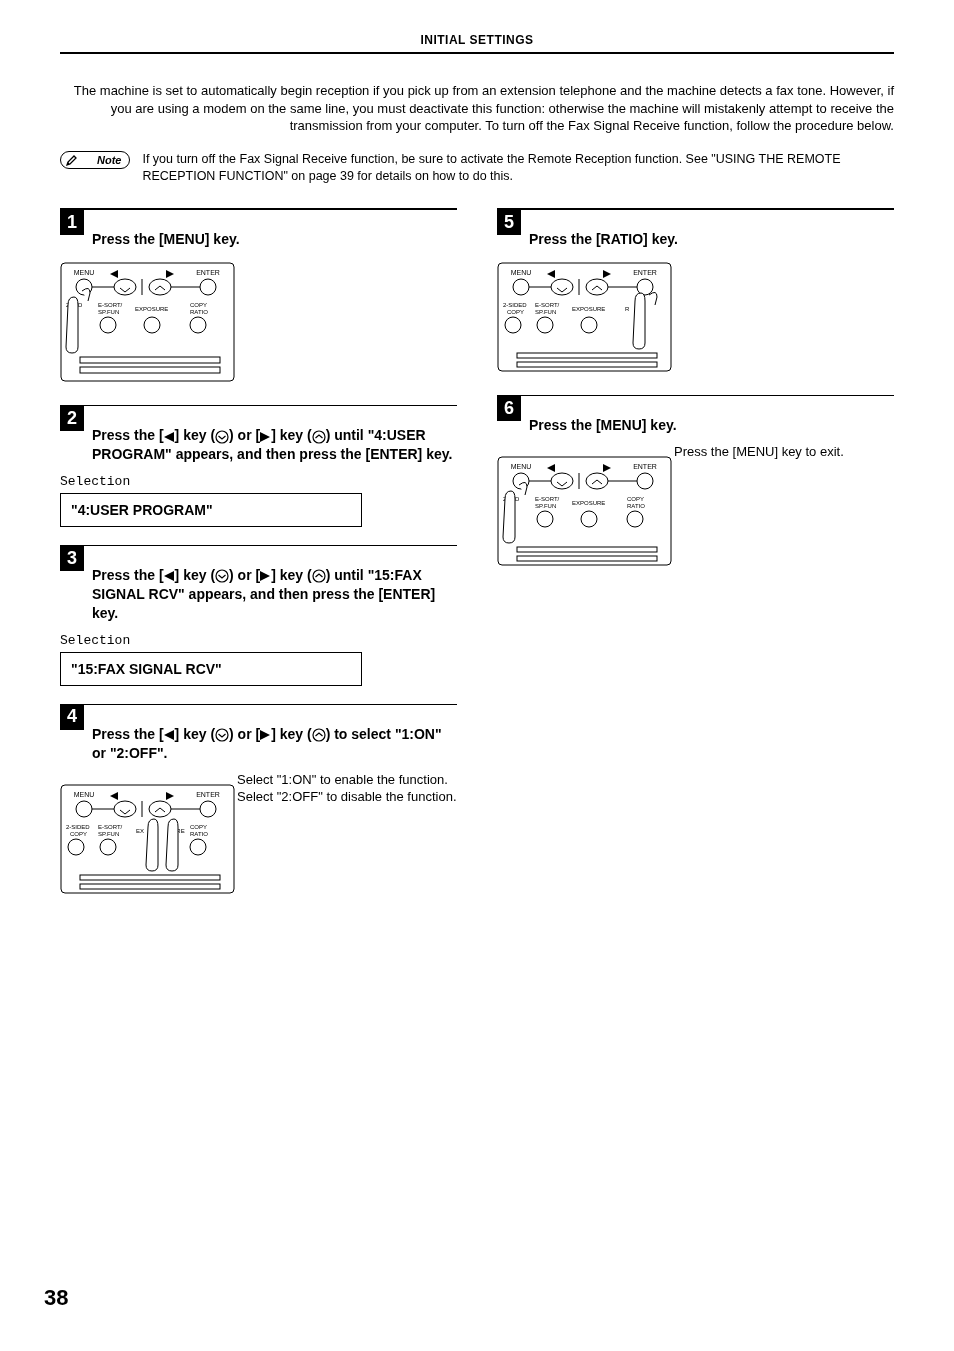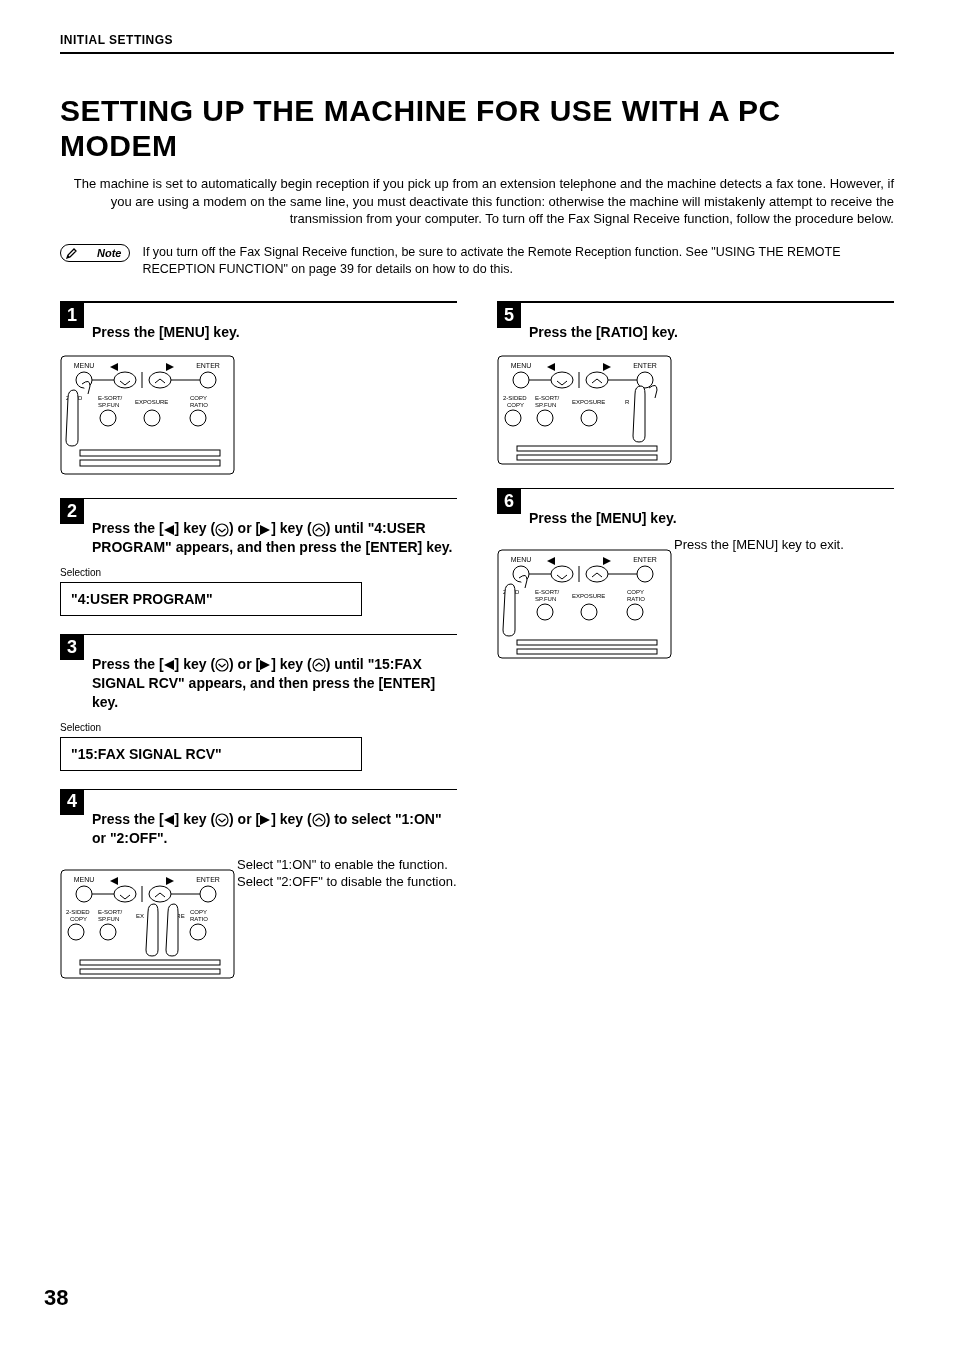--- a/index.html
+++ b/index.html
@@ -12,21 +12,22 @@
   .page {
     width: 954px;
     height: 1351px;
     box-sizing: border-box;
     padding: 30px 60px 40px 60px;
     position: relative;
   }
   .header-bar {
     border-bottom: 2px solid #000;
     padding-bottom: 4px;
-    margin-bottom: 40px;
+    margin-bottom: 28px;
+    text-align: center;
   }
   .header-text {
     font-size: 12px;
     font-weight: bold;
     letter-spacing: 0.5px;
   }
   .title {
     font-size: 30px;
     font-weight: bold;
     line-height: 1.15;
@@ -95,22 +96,23 @@
     flex: 0 0 auto;
     margin-top: -1px;
   }
   .step-title {
     font-size: 14px;
     font-weight: bold;
     line-height: 1.35;
     padding-top: 20px;
   }
   .selection-label {
-    font-size: 10px;
+    font-size: 13px;
     margin: 10px 0 4px 0;
+    font-family: Liberation Mono, monospace;
   }
   .display-box {
     border: 1.5px solid #000;
     padding: 8px 10px;
     font-size: 14px;
     font-weight: bold;
     width: 280px;
   }
   .panel-wrap {
     margin-top: 8px;
@@ -159,21 +161,20 @@
     </g>
   </defs>
 </svg>
 
 <div class="page">
 
   <div class="header-bar">
     <span class="header-text">INITIAL SETTINGS</span>
   </div>
 
-  <div class="title">SETTING UP THE MACHINE FOR USE WITH A PC MODEM</div>
 
   <div class="intro">The machine is set to automatically begin reception if you pick up from an extension telephone and the machine detects a fax tone. However, if you are using a modem on the same line, you must deactivate this function: otherwise the machine will mistakenly attempt to receive the transmission from your computer. To turn off the Fax Signal Receive function, follow the procedure below.</div>
 
   <div class="note-row">
     <span class="note-badge">
       <svg width="14" height="14" viewBox="0 0 14 14">
           <path d="M2 12 L3 9 L9 3 L11 5 L5 11 Z" fill="none" stroke="#000" stroke-width="1.3"></path>
           <path d="M2 12 L3 9 L5 11 Z" fill="#000"></path>
         </svg>
       <span>Note</span>

